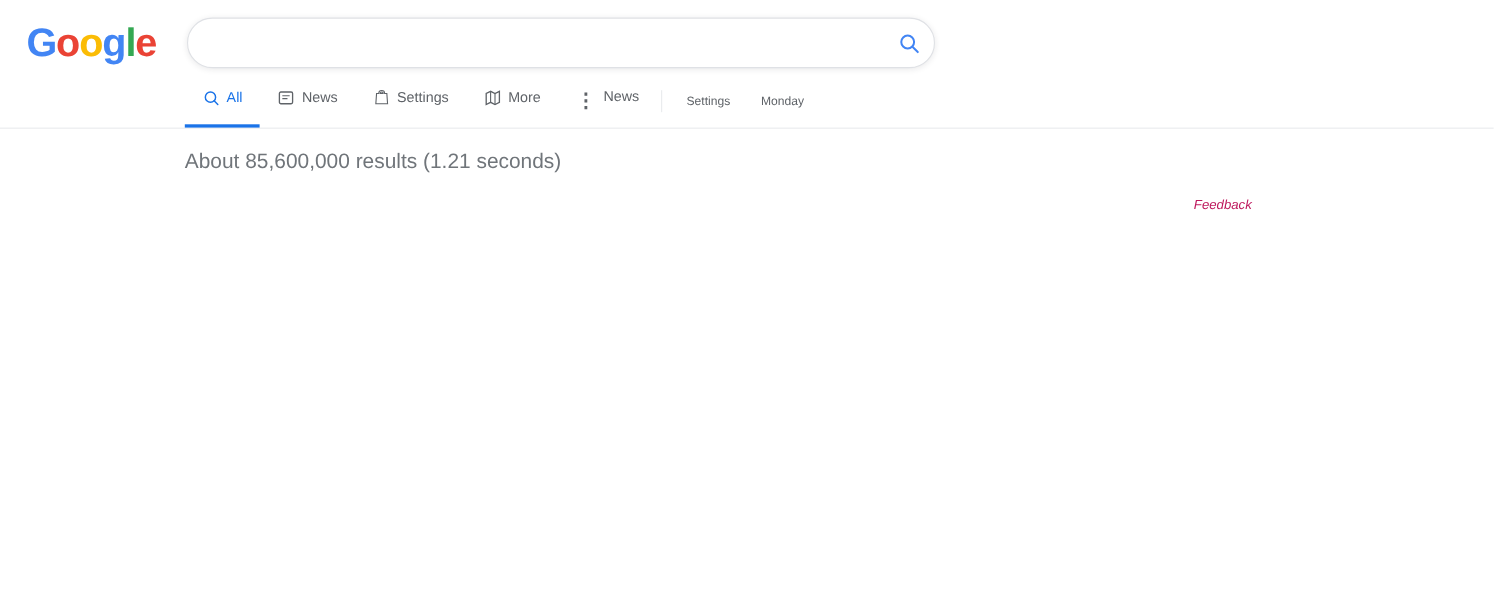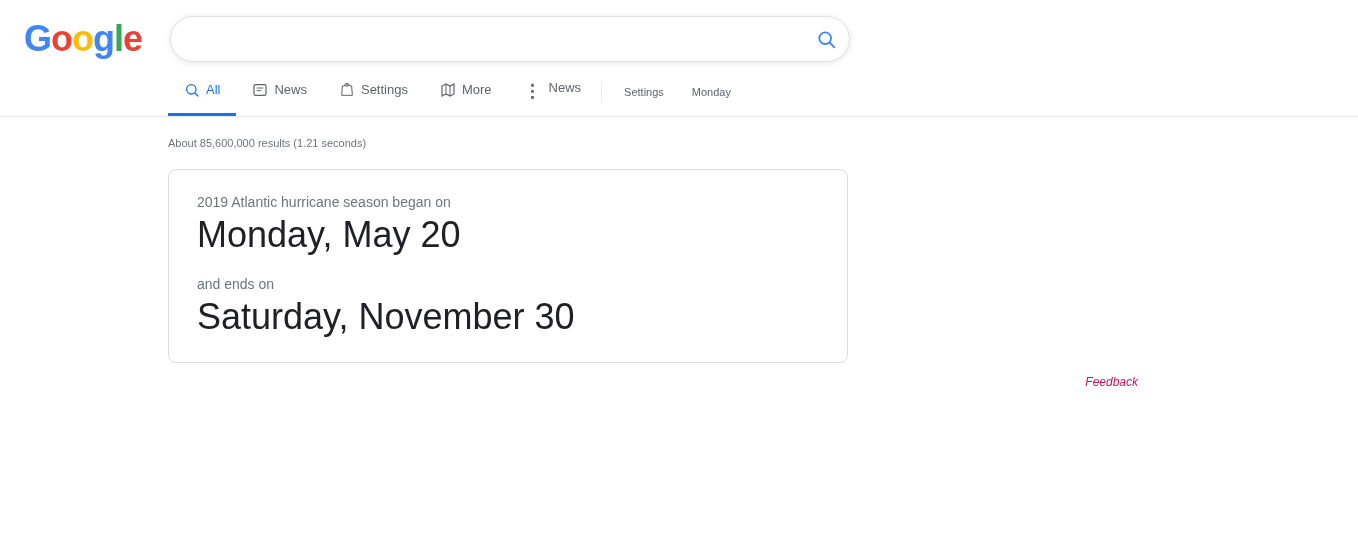--- a/index.html
+++ b/index.html
@@ -106,21 +106,21 @@
       padding: 12px 10px;
     }
 
     
     .results-area {
       padding: 20px 0 0 168px;
       max-width: 860px;
     }
 
     .results-count {
-      font-size: 11px;
+      font-size: 19px;
       color: #70757a;
       margin-bottom: 20px;
     }
 
     
     .snippet-card {
       border: 1px solid #dadce0;
       border-radius: 8px;
       padding: 24px 28px;
       max-width: 680px;
@@ -249,24 +249,18 @@
   <div class="nav-divider"></div>
 
   <span class="nav-settings">Settings</span>
   <span class="nav-settings">Monday</span>
 </nav>
 
 <div class="results-area">
 
   <p class="results-count">About 85,600,000 results (1.21 seconds)</p>
 
-  <div class="snippet-card">
-    <p class="snippet-subtitle">2019 Atlantic hurricane season began on</p>
-    <p class="snippet-main-date">Monday, May 20</p>
-    <p class="snippet-subtitle2">and ends on</p>
-    <p class="snippet-second-date">Saturday, November 30</p>
-  </div>
 
 </div>
 
 <div class="feedback-row">
   <span class="feedback-link">Feedback</span>
 </div>
 
 </body></html>

